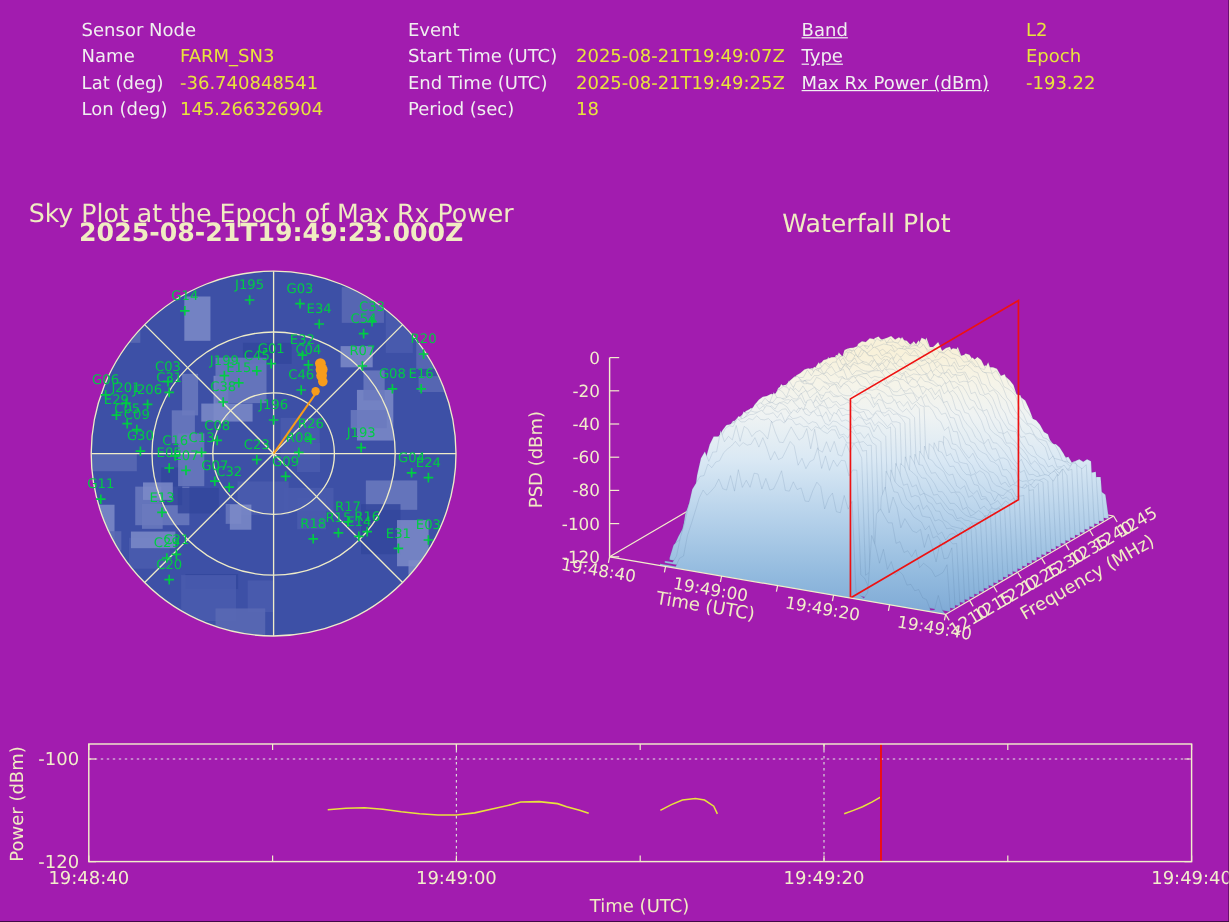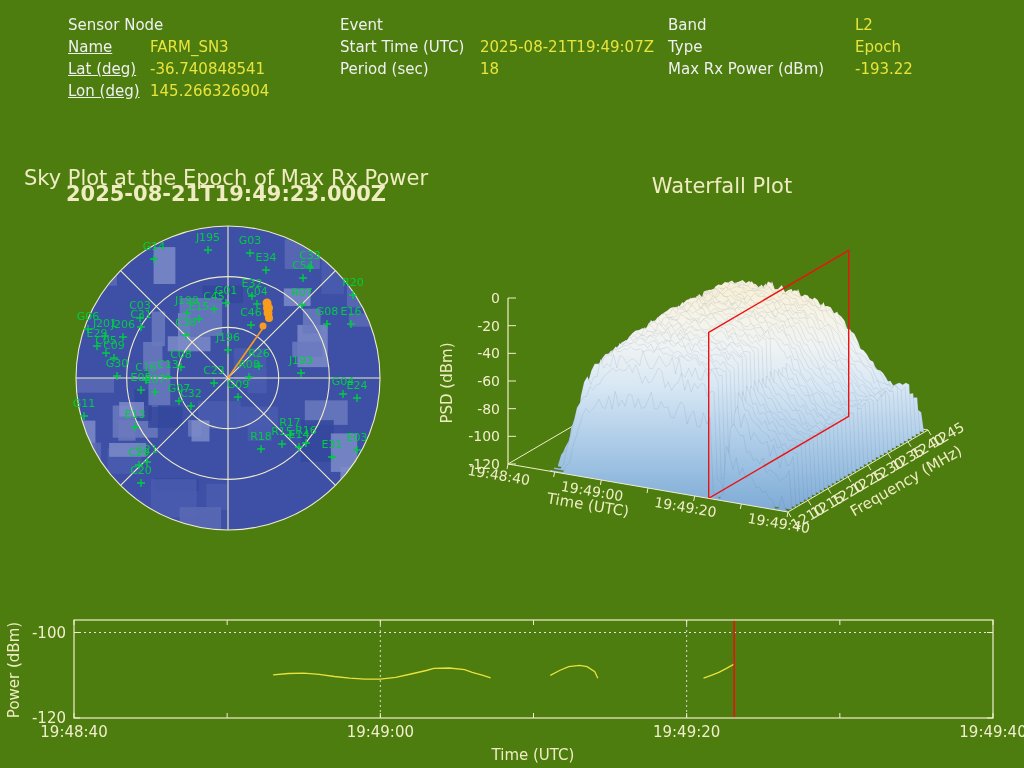--- a/index.html
+++ b/index.html
@@ -1,27 +1,27 @@
 <!DOCTYPE html>
 <html><head>
 <meta charset="utf-8">
 <style>
   html,body{margin:0;padding:0;background:#000;}
   body{font-family:"DejaVu Sans","Liberation Sans",sans-serif;}
-  #canvas{position:relative;width:1024px;height:768px;background:#4d7c0f;overflow:hidden;}
+  #canvas{position:relative;width:1024px;height:768px;background:#a21caf;overflow:hidden;}
   svg.layer{position:absolute;left:0;top:0;pointer-events:none;}
   .lbl{position:absolute;white-space:nowrap;}
   .title{color:#f0ecc2;font-size:21px;text-align:center;}
   .axlabel{color:#f0ecc2;font-size:15px;text-align:center;}
   .hcol{position:absolute;top:14px;}
   .htitle{color:#f0f0f0;font-size:15px;line-height:22px;height:22px;}
   .hrow{line-height:22px;height:22px;font-size:15px;display:flex;}
   .hlabel{color:#f0f0f0;display:inline-block;}
   .hval{color:#e8e43c;display:inline-block;}
-  .c1 .hlabel{width:82px;text-decoration:underline;} .c2 .hlabel{width:140px;} .c3 .hlabel{width:187px;}
+  .c1 .hlabel{width:82px;} .c2 .hlabel{width:140px;} .c3 .hlabel{width:187px;text-decoration:underline;}
 </style>
 </head>
 <body>
 
 <div id="canvas">
 
   <div class="hcol c1" style="left:68px;">
     <div class="htitle">Sensor Node</div>
     <div class="hrow">
       <span class="hlabel">Name</span>
@@ -35,20 +35,24 @@
       <span class="hlabel">Lon (deg)</span>
       <span class="hval">145.266326904</span>
     </div>
   </div>
 
   <div class="hcol c2" style="left:340px;">
     <div class="htitle">Event</div>
     <div class="hrow">
       <span class="hlabel">Start Time (UTC)</span>
       <span class="hval">2025-08-21T19:49:07Z</span>
+    </div>
+    <div class="hrow">
+      <span class="hlabel">End Time (UTC)</span>
+      <span class="hval">2025-08-21T19:49:25Z</span>
     </div>
     <div class="hrow">
       <span class="hlabel">Period (sec)</span>
       <span class="hval">18</span>
     </div>
   </div>
 
   <div class="hcol c3" style="left:668px;">
     <div class="hrow">
       <span class="hlabel">Band</span>

